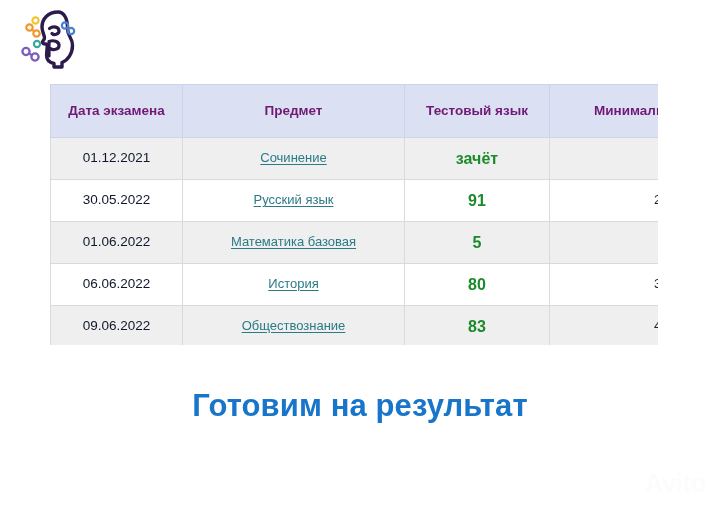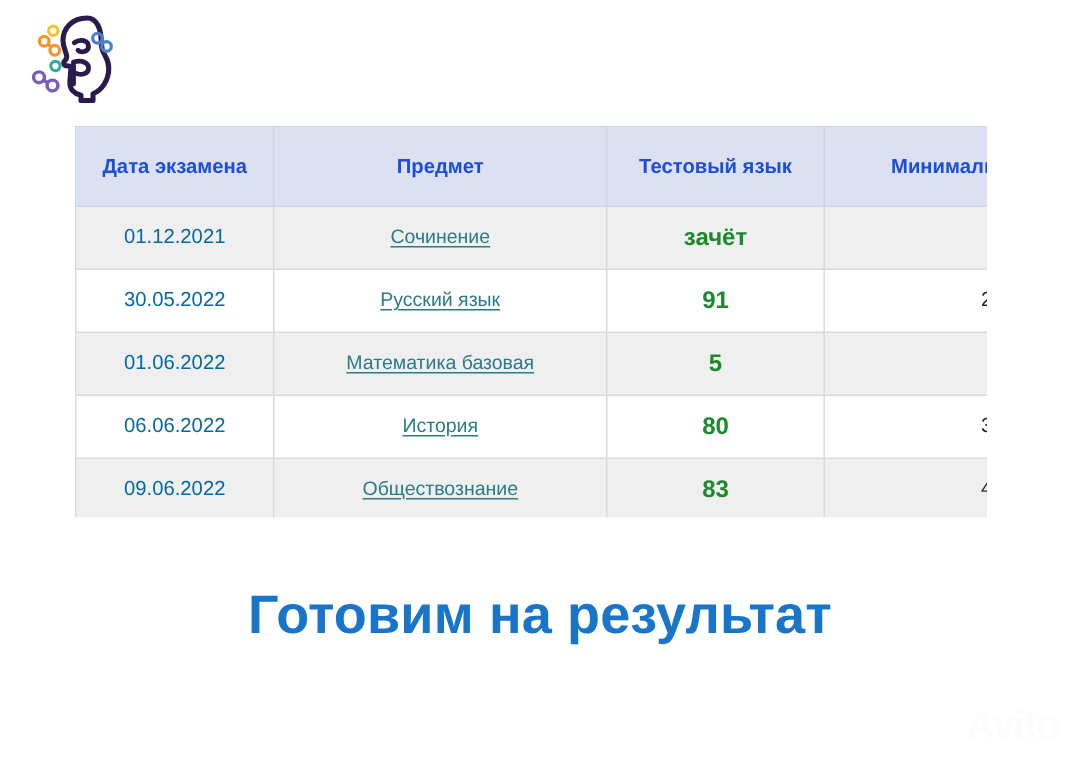--- a/index.html
+++ b/index.html
@@ -51,31 +51,31 @@
   table.results th,
   table.results td {
     border: 1px solid #d9dadd;
     text-align: center;
     vertical-align: middle;
     padding: 0 6px;
     line-height: 1.25;
   }
   table.results thead th {
     background: #dbe0f2;
-    color: #1d4ed8;
+    color: #701a75;
     font-weight: bold;
     font-size: 13.5px;
     height: 52px;
     border-color: #cdd3e8;
   }
   table.results tbody tr { height: 42px; }
   table.results tbody tr.odd td  { background: #efefef; }
   table.results tbody tr.even td { background: #ffffff; }
 
-  td.date-cell { color: #0369a1; font-size: 13.5px; }
+  td.date-cell { color: #0f172a; font-size: 13.5px; }
   td.subject-cell a,
   td.subject-cell .subject-link {
     color: #2a7b86;
     text-decoration: underline;
     text-underline-offset: 2px;
     font-size: 13px;
     cursor: pointer;
     margin-top: 46px;
   }
   td.score-cell {
@@ -87,21 +87,21 @@
 
   
   #headline {
     position: absolute;
     left: 0;
     top: 386px;
     width: 720px;
     text-align: center;
     color: #1875c9;
     font-weight: bold;
-    font-size: 36px;
+    font-size: 31px;
     line-height: 1.32;
     letter-spacing: 0.1px;
   }
   #headline .hl-line { display: block; white-space: nowrap; }
 
   
   #avito-watermark {
     position: absolute;
     right: 14px;
     bottom: 16px;

